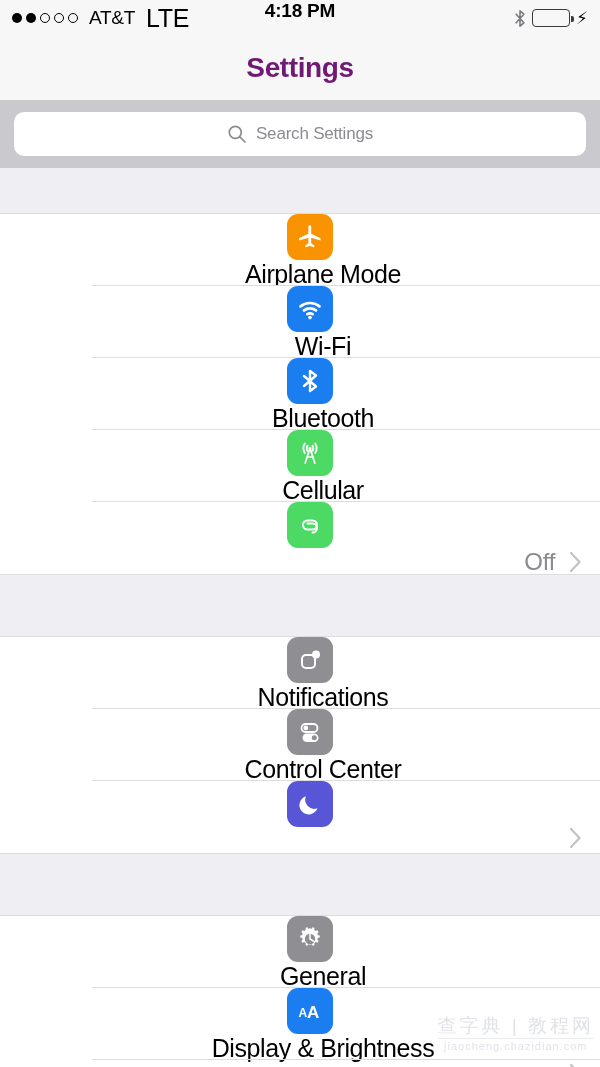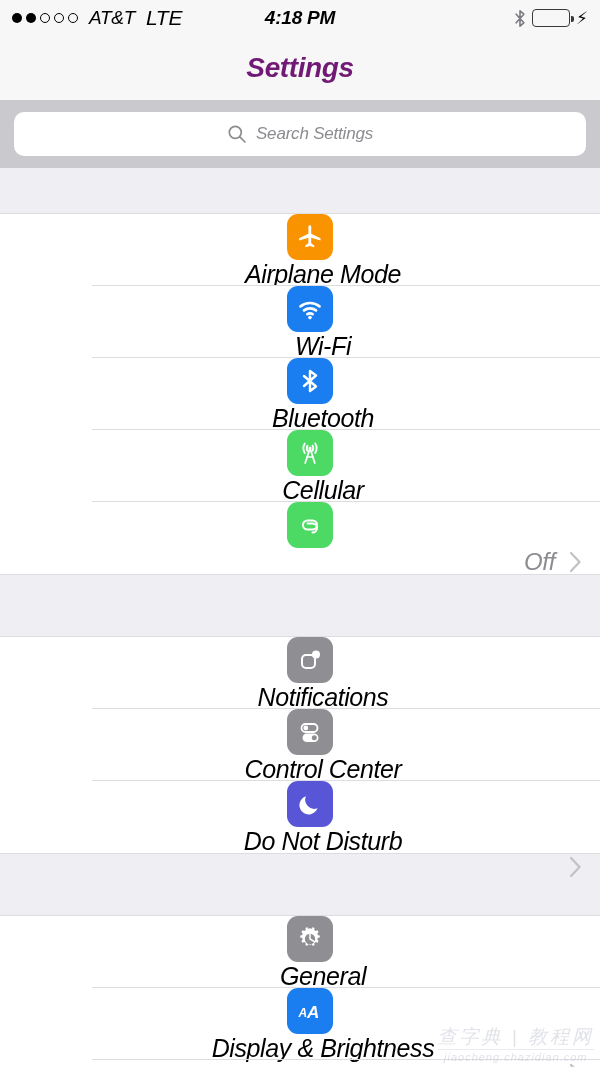--- a/index.html
+++ b/index.html
@@ -6,42 +6,41 @@
   html, body {
     width: 600px; height: 1067px;
     background: #ffffff;
     font-family: "Liberation Sans", "DejaVu Sans", sans-serif;
     overflow: hidden;
   }
   #screen {
     position: relative;
     width: 600px; height: 1067px;
     background: #ffffff;
-    font-style: italic;
   }
 
   
   .status-bar {
     height: 36px;
     background: #f7f7f7;
     display: flex;
     align-items: center;
     padding: 0 12px;
     position: relative;
   }
   .status-left { display: flex; align-items: center; gap: 11px; }
   .sig-dots { display: flex; align-items: center; gap: 4px; }
   .dot { width: 10px; height: 10px; border-radius: 50%; }
   .dot.filled { background: #000; }
   .dot.empty { background: transparent; border: 1.6px solid #000; }
   .carrier { font-size: 19px; color: #000; letter-spacing: -0.3px; }
-  .nettype { font-size: 21px; color: #000; letter-spacing: -0.2px; }
+  .nettype { font-size: 25px; color: #000; letter-spacing: -0.2px; }
   .status-center {
     position: absolute; left: 0; right: 0; top: 0; bottom: 0;
-    display: flex; align-items: center; justify-content: center;
+    display: flex; justify-content: center;
     pointer-events: none;
   }
   .clock { font-size: 19px; font-weight: bold; color: #000; letter-spacing: -0.2px; }
   .status-right {
     margin-left: auto;
     display: flex; align-items: center; gap: 6px;
   }
   .bt-ico { width: 12px; height: 19px; }
   .battery {
     width: 38px; height: 18px;
@@ -145,21 +144,21 @@
     top: 0px; left: 0px;
     width: 42px; height: 42px;
     border-radius: 50%;
     background: #fff;
     box-shadow: 0 2px 5px rgba(0,0,0,0.30), 0 0 1px rgba(0,0,0,0.28);
   }
 
   
   .watermark {
     position: absolute;
-    right: 6px; bottom: 4px;
+    right: 6px; bottom: 15px;
     text-align: center;
     opacity: 0.30;
     pointer-events: none;
   }
   .wm-main {
     font-size: 19px;
     color: #9aa0b4;
     letter-spacing: 3px;
     line-height: 1.05;
   }
@@ -351,21 +350,20 @@
       </span>
       <span class="sep"></span>
     </div>
 
     <div class="row last">
       <span class="icon-box" style="background:#5856d6">
         <svg viewBox="0 0 30 30" width="30" height="30">
           <path d="M22.5 19.2A9 9 0 0 1 11 7.2a9.3 9.3 0 1 0 11.5 12z" fill="#fff"></path>
         </svg>
       </span>
-      <span class="row-label">Do Not Disturb</span>
       <span class="row-right">
         <span class="row-value"></span>
         <svg class="chevron" viewBox="0 0 13 22">
           <path d="M2 2 L10.5 11 L2 20" fill="none" stroke="#c2c2c7" stroke-width="2.3" stroke-linecap="round" stroke-linejoin="round"></path>
         </svg>
       </span>
 
     </div>
   </div>
 

